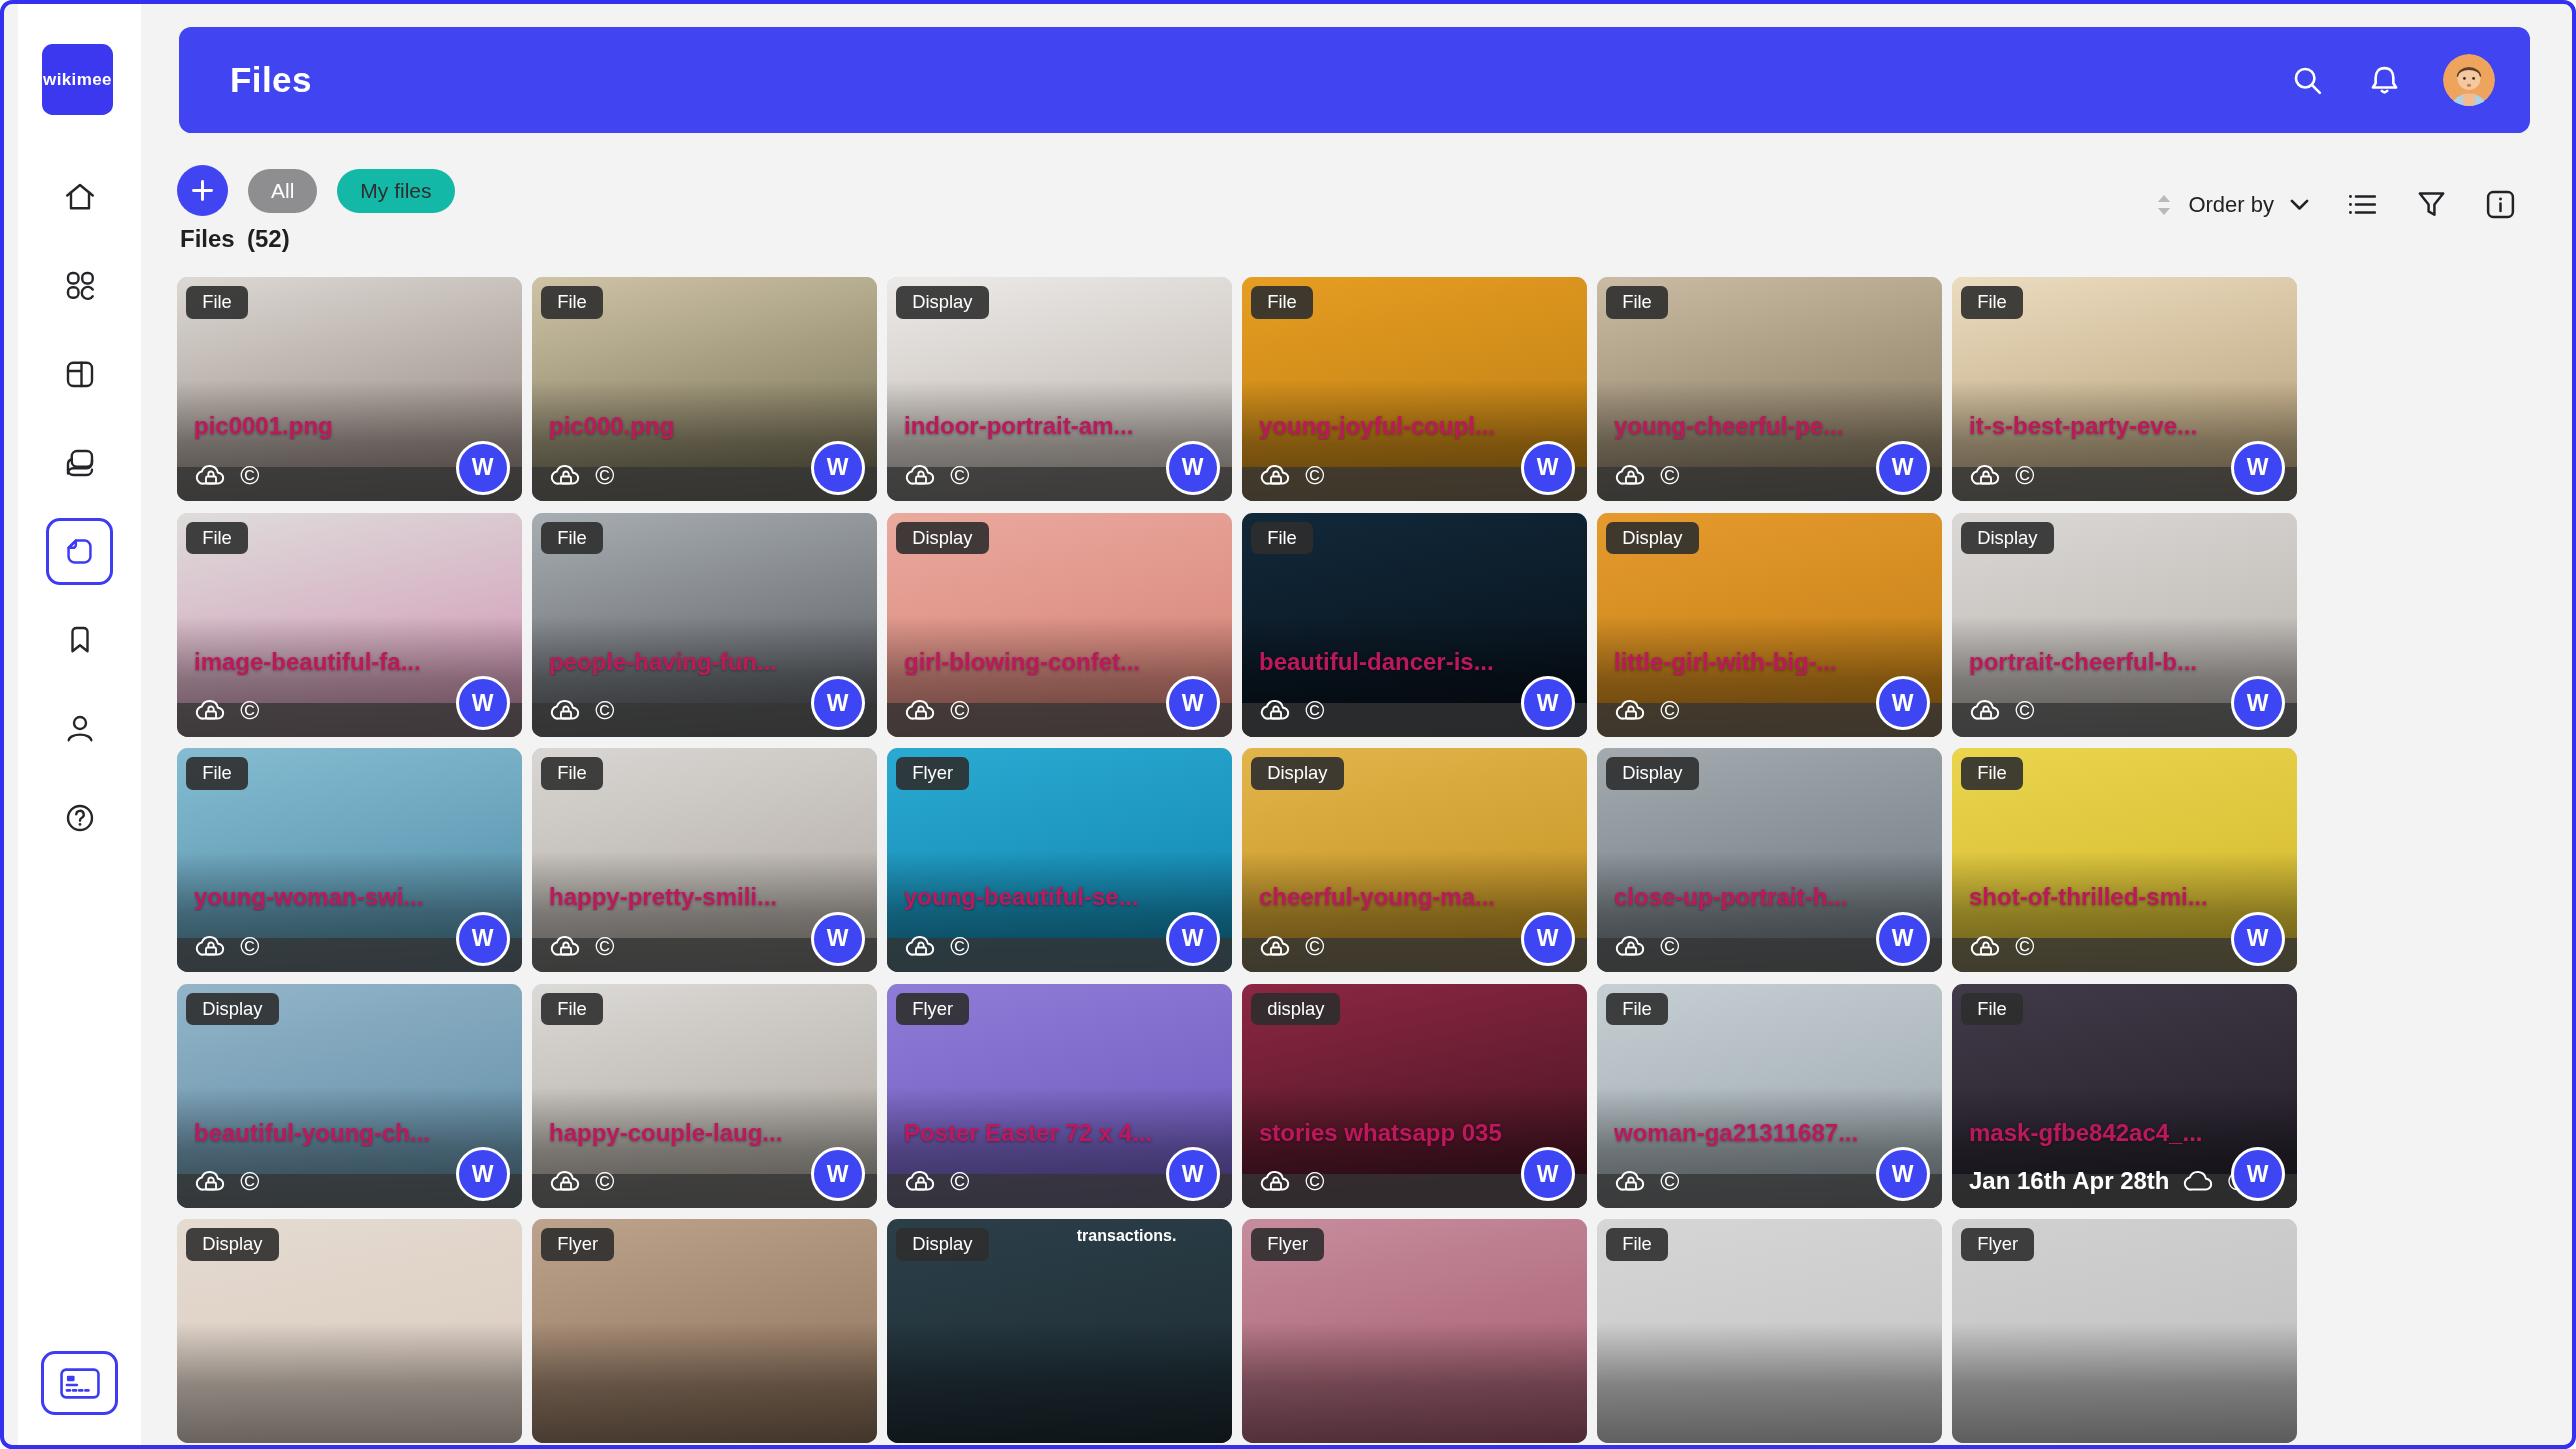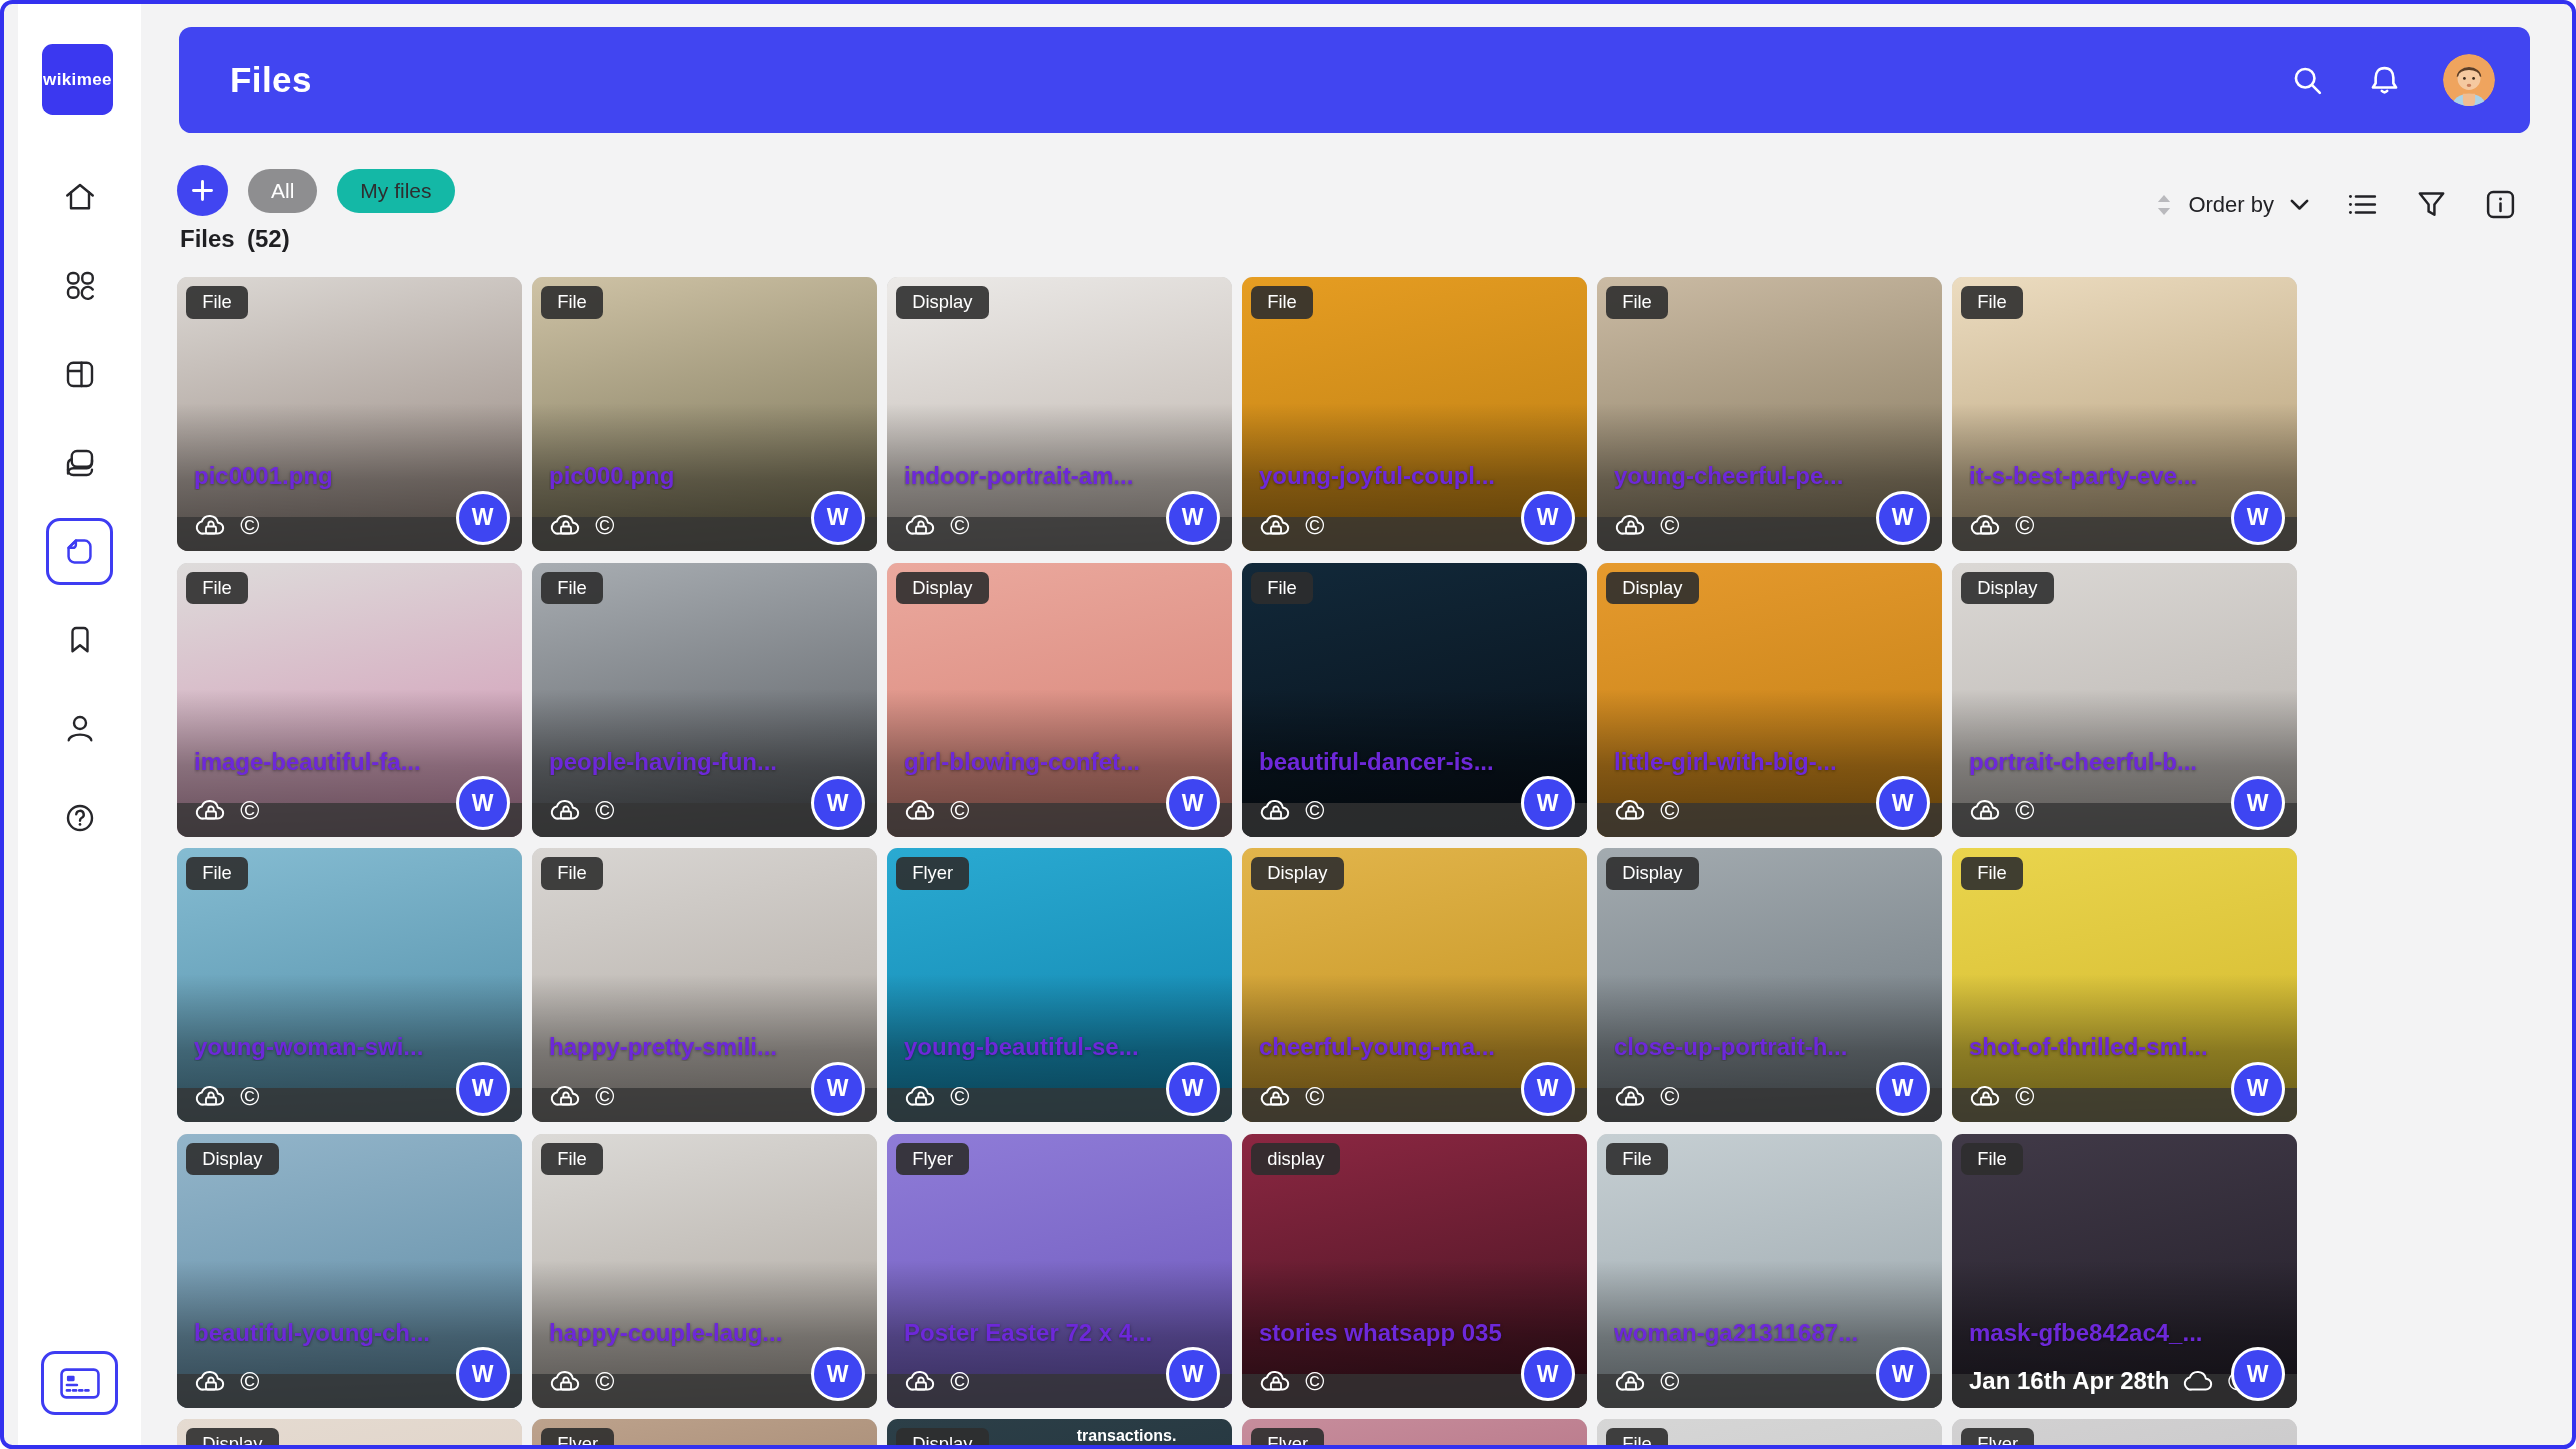--- a/index.html
+++ b/index.html
@@ -40,29 +40,29 @@
   .tright{display:flex;align-items:center;gap:34px;margin-top:28px;}
   .orderby{display:flex;align-items:center;gap:14px;cursor:pointer;}
   .orderby-label{font-size:22px;color:#222226;}
   .ticon{width:35px;height:35px;cursor:pointer;}
   .tstroke{fill:none;stroke:#222226;stroke-width:3.4;stroke-linecap:round;stroke-linejoin:round;}
   .files-count{position:absolute;left:176px;top:221px;font-size:24px;color:#1f1f22;font-weight:600;
         display:flex;gap:12.3px;z-index:3;}
   
   .grid{position:absolute;left:173px;top:273px;display:grid;
         grid-template-columns:repeat(6,345px);column-gap:10px;row-gap:11.5px;z-index:2;}
-  .card{position:relative;width:345px;height:274px;border-radius:10.7px;overflow:hidden;cursor:pointer;
+  .card{position:relative;width:345px;height:224px;border-radius:10.7px;overflow:hidden;cursor:pointer;
         background:#ccc;}
   .thumb{position:absolute;inset:0;background:linear-gradient(168deg,var(--c1),var(--c2));}
   .thumb-text{position:absolute;top:7.7px;left:55%;color:#fff;font-size:16px;font-weight:600;}
   .shade{position:absolute;inset:0;background:linear-gradient(180deg,rgba(0,0,0,0) 46%,rgba(0,0,0,.36) 74%,rgba(0,0,0,.52) 100%);}
   .strip{position:absolute;left:0;right:0;bottom:0;height:34px;background:rgba(52,52,52,.78);}
   .badge{position:absolute;top:9.2px;left:9.2px;background:rgba(46,46,46,.9);color:#fff;
         font-size:18.4px;padding:7px 16px;border-radius:7px;line-height:1;}
-  .fname{position:absolute;left:17px;right:71px;bottom:61px;color:#6d28d9;font-size:24px;font-weight:600;
+  .fname{position:absolute;left:17px;right:71px;bottom:61px;color:#be185d;font-size:24px;font-weight:600;
         white-space:nowrap;overflow:hidden;text-shadow:0 0.8px 3.1px rgba(0,0,0,.4);}
   .meta{position:absolute;left:17px;bottom:12.3px;display:flex;align-items:center;gap:12.3px;color:#fff;}
   .dates{font-size:24px;font-weight:700;display:flex;gap:20px;}
   .copyright{font-size:26px;line-height:1;}
   .cloud-ic{width:34px;height:28px;}
   .wbadge{position:absolute;right:12.3px;bottom:6.1px;width:48px;height:48px;border-radius:50%;
         background:#3e45f2;border:3.1px solid #fff;box-sizing:content-box;color:#fff;display:flex;
         align-items:center;justify-content:center;font-size:23px;font-weight:700;}
 </style>
 </head>

